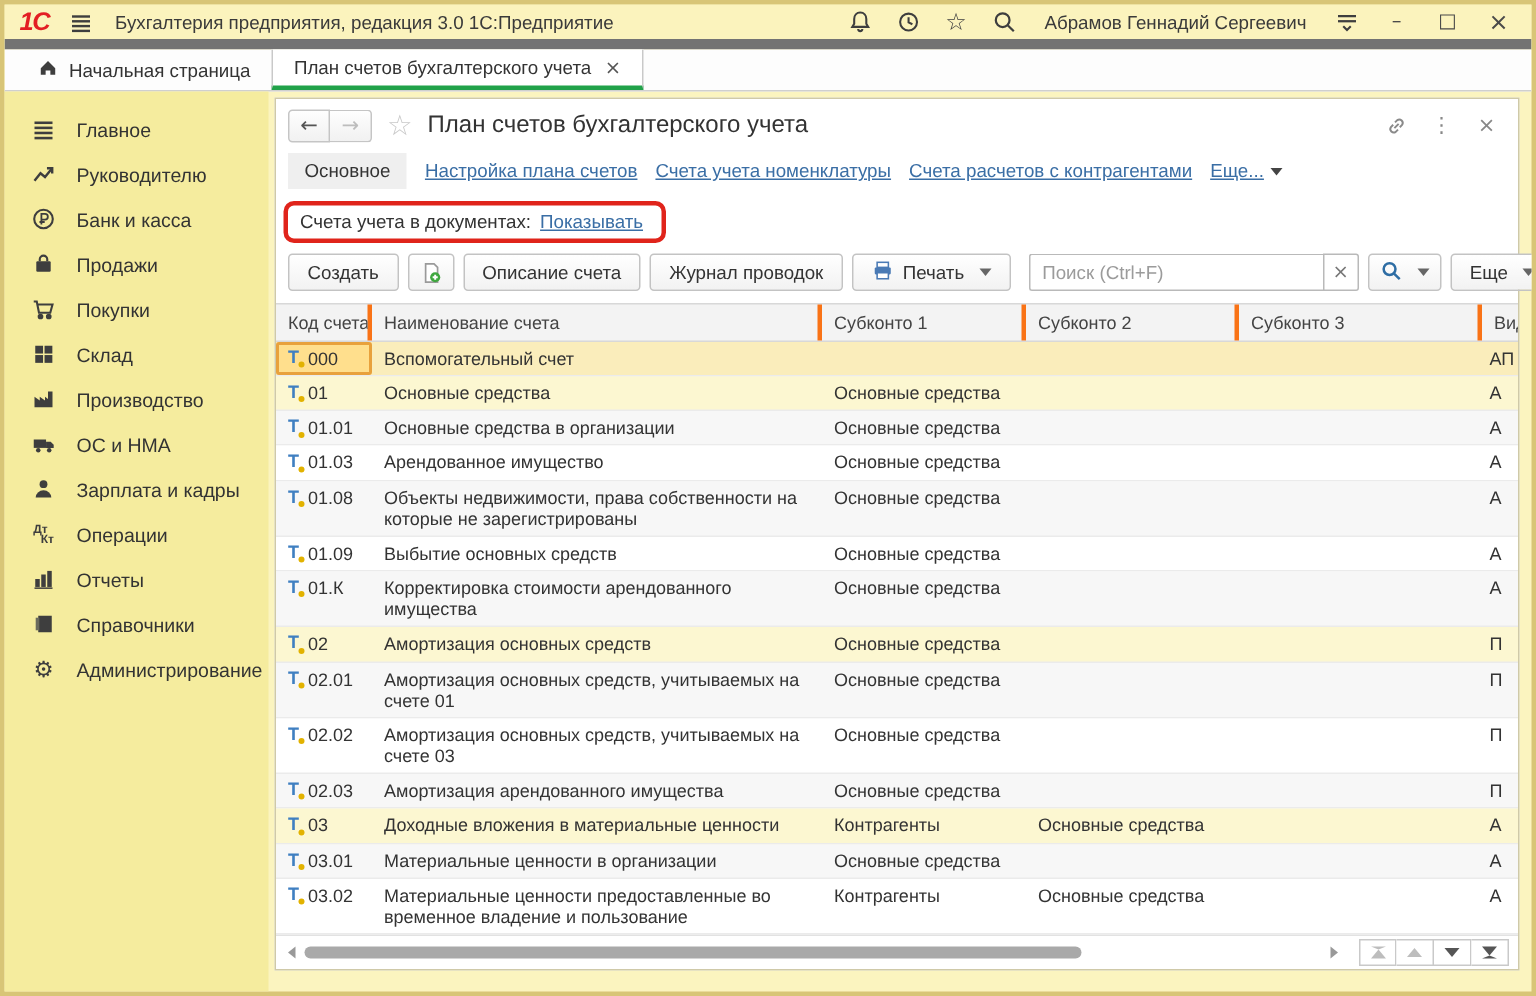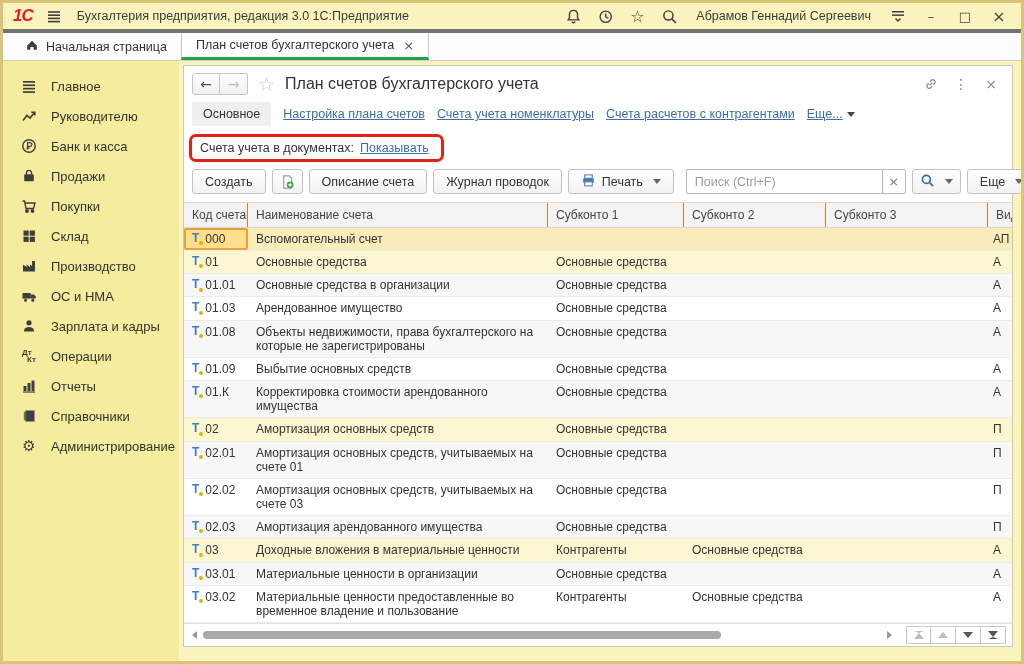--- a/index.html
+++ b/index.html
@@ -3,21 +3,21 @@
 <meta charset="utf-8">
 <style>
   * { box-sizing: border-box; margin: 0; padding: 0; }
   html,body { width: 1024px; height: 664px; }
   body { font-family: "Liberation Sans", sans-serif; color:#333; }
   .glyph { font-family: "DejaVu Sans", sans-serif; }
 
   #app { width:1024px; height:664px; border:3px solid #d8c577; background:#fbf4bf; overflow:hidden; display:flex; flex-direction:column; }
 
   
-  .titlebar { height:30px; background:#fbf3bd; border-bottom:4px solid #737373; display:flex; align-items:center; padding:0 10px; gap:10px; flex:0 0 30px; }
+  .titlebar { height:30px; background:#fbf3bd; border-bottom:7px solid #737373; display:flex; align-items:center; padding:0 10px; gap:10px; flex:0 0 30px; }
   .logo1c { color:#e31e24; font-weight:bold; font-size:17px; letter-spacing:-1px; font-style:italic; }
   .tb-title { font-size:12.5px; color:#3a3a3a; margin-left:2px; }
   .tb-spacer { flex:1; }
   .tb-ic { width:22px; height:22px; display:flex; align-items:center; justify-content:center; cursor:pointer; color:#3e3e3e; }
   .tb-user { font-size:12.5px; color:#3a3a3a; margin:0 6px; white-space:nowrap; }
   .winbtn { width:24px; height:22px; display:flex; align-items:center; justify-content:center; font-size:13px; color:#4a4a4a; cursor:pointer; }
   .winbtn.close { font-size:16px; }
   .star-glyph { font-size:16px; color:#3e3e3e; }
 
   
@@ -66,21 +66,21 @@
   .btn-sq { padding:0 7px; }
   .tb-spring { flex:1; }
   .searchwrap { display:flex; }
   .search-input { width:196px; height:25px; border:1px solid #b9b9b9; border-right:none; padding:0 8px; font-size:12.5px; color:#333; border-radius:2px 0 0 2px; outline:none; }
   .search-input::placeholder { color:#9b9b9b; }
   .search-clear { width:24px; height:25px; border:1px solid #b9b9b9; background:#fff; color:#777; font-size:13px; display:flex; align-items:center; justify-content:center; cursor:pointer; border-radius:0 2px 2px 0; }
 
   
   .tgrid { display:grid; grid-template-columns:64px 300px 136px 142px 162px minmax(0,1fr); }
   .theader { background:#f3f3f3; border-top:1px solid #d8d8d8; border-bottom:1px solid #d8d8d8; flex:0 0 24px; }
-  .th { font-size:12px; color:#444; padding:5px 8px; border-right:1px solid #f97316; white-space:nowrap; overflow:hidden; }
+  .th { font-size:12px; color:#444; padding:5px 8px; border-right:3px solid #f97316; white-space:nowrap; overflow:hidden; }
   .th:last-child { border-right:none; }
   .tbody { flex:1; overflow:hidden; }
   .trow { border-bottom:1px solid #ebebeb; cursor:pointer; background:#fff; }
   .trow--stripe { background:#f7f7f7; }
   .trow--group { background:#fcf7d1; }
   .trow--selected { background:#faedbb; }
   .cell { font-size:12px; color:#333; padding:4px 8px; overflow:hidden; line-height:1.18; }
   .cell-vid { white-space:nowrap; padding-left:5px; }
   .cell-code { display:flex; gap:6px; align-items:flex-start; white-space:nowrap; }
   .trow--selected .cell-code { background:#ffdf8d; border:2px solid #e8a13c; border-radius:2px; padding:2px 6px; }
@@ -419,21 +419,21 @@
               <div class="cell cell-sub">Основные средства</div>
               <div class="cell cell-sub"></div>
               <div class="cell cell-sub"></div>
               <div class="cell cell-vid">А</div>
             </div>
             <div class="trow tgrid trow--stripe">
               <div class="cell cell-code">
                 <span class="ticon">Т</span>
                 <span>01.08</span>
               </div>
-              <div class="cell cell-name">Объекты недвижимости, права бухгалтерского на которые не зарегистрированы</div>
+              <div class="cell cell-name">Объекты недвижимости, права собственности на которые не зарегистрированы</div>
               <div class="cell cell-sub">Основные средства</div>
               <div class="cell cell-sub"></div>
               <div class="cell cell-sub"></div>
               <div class="cell cell-vid">А</div>
             </div>
             <div class="trow tgrid">
               <div class="cell cell-code">
                 <span class="ticon">Т</span>
                 <span>01.09</span>
               </div>

